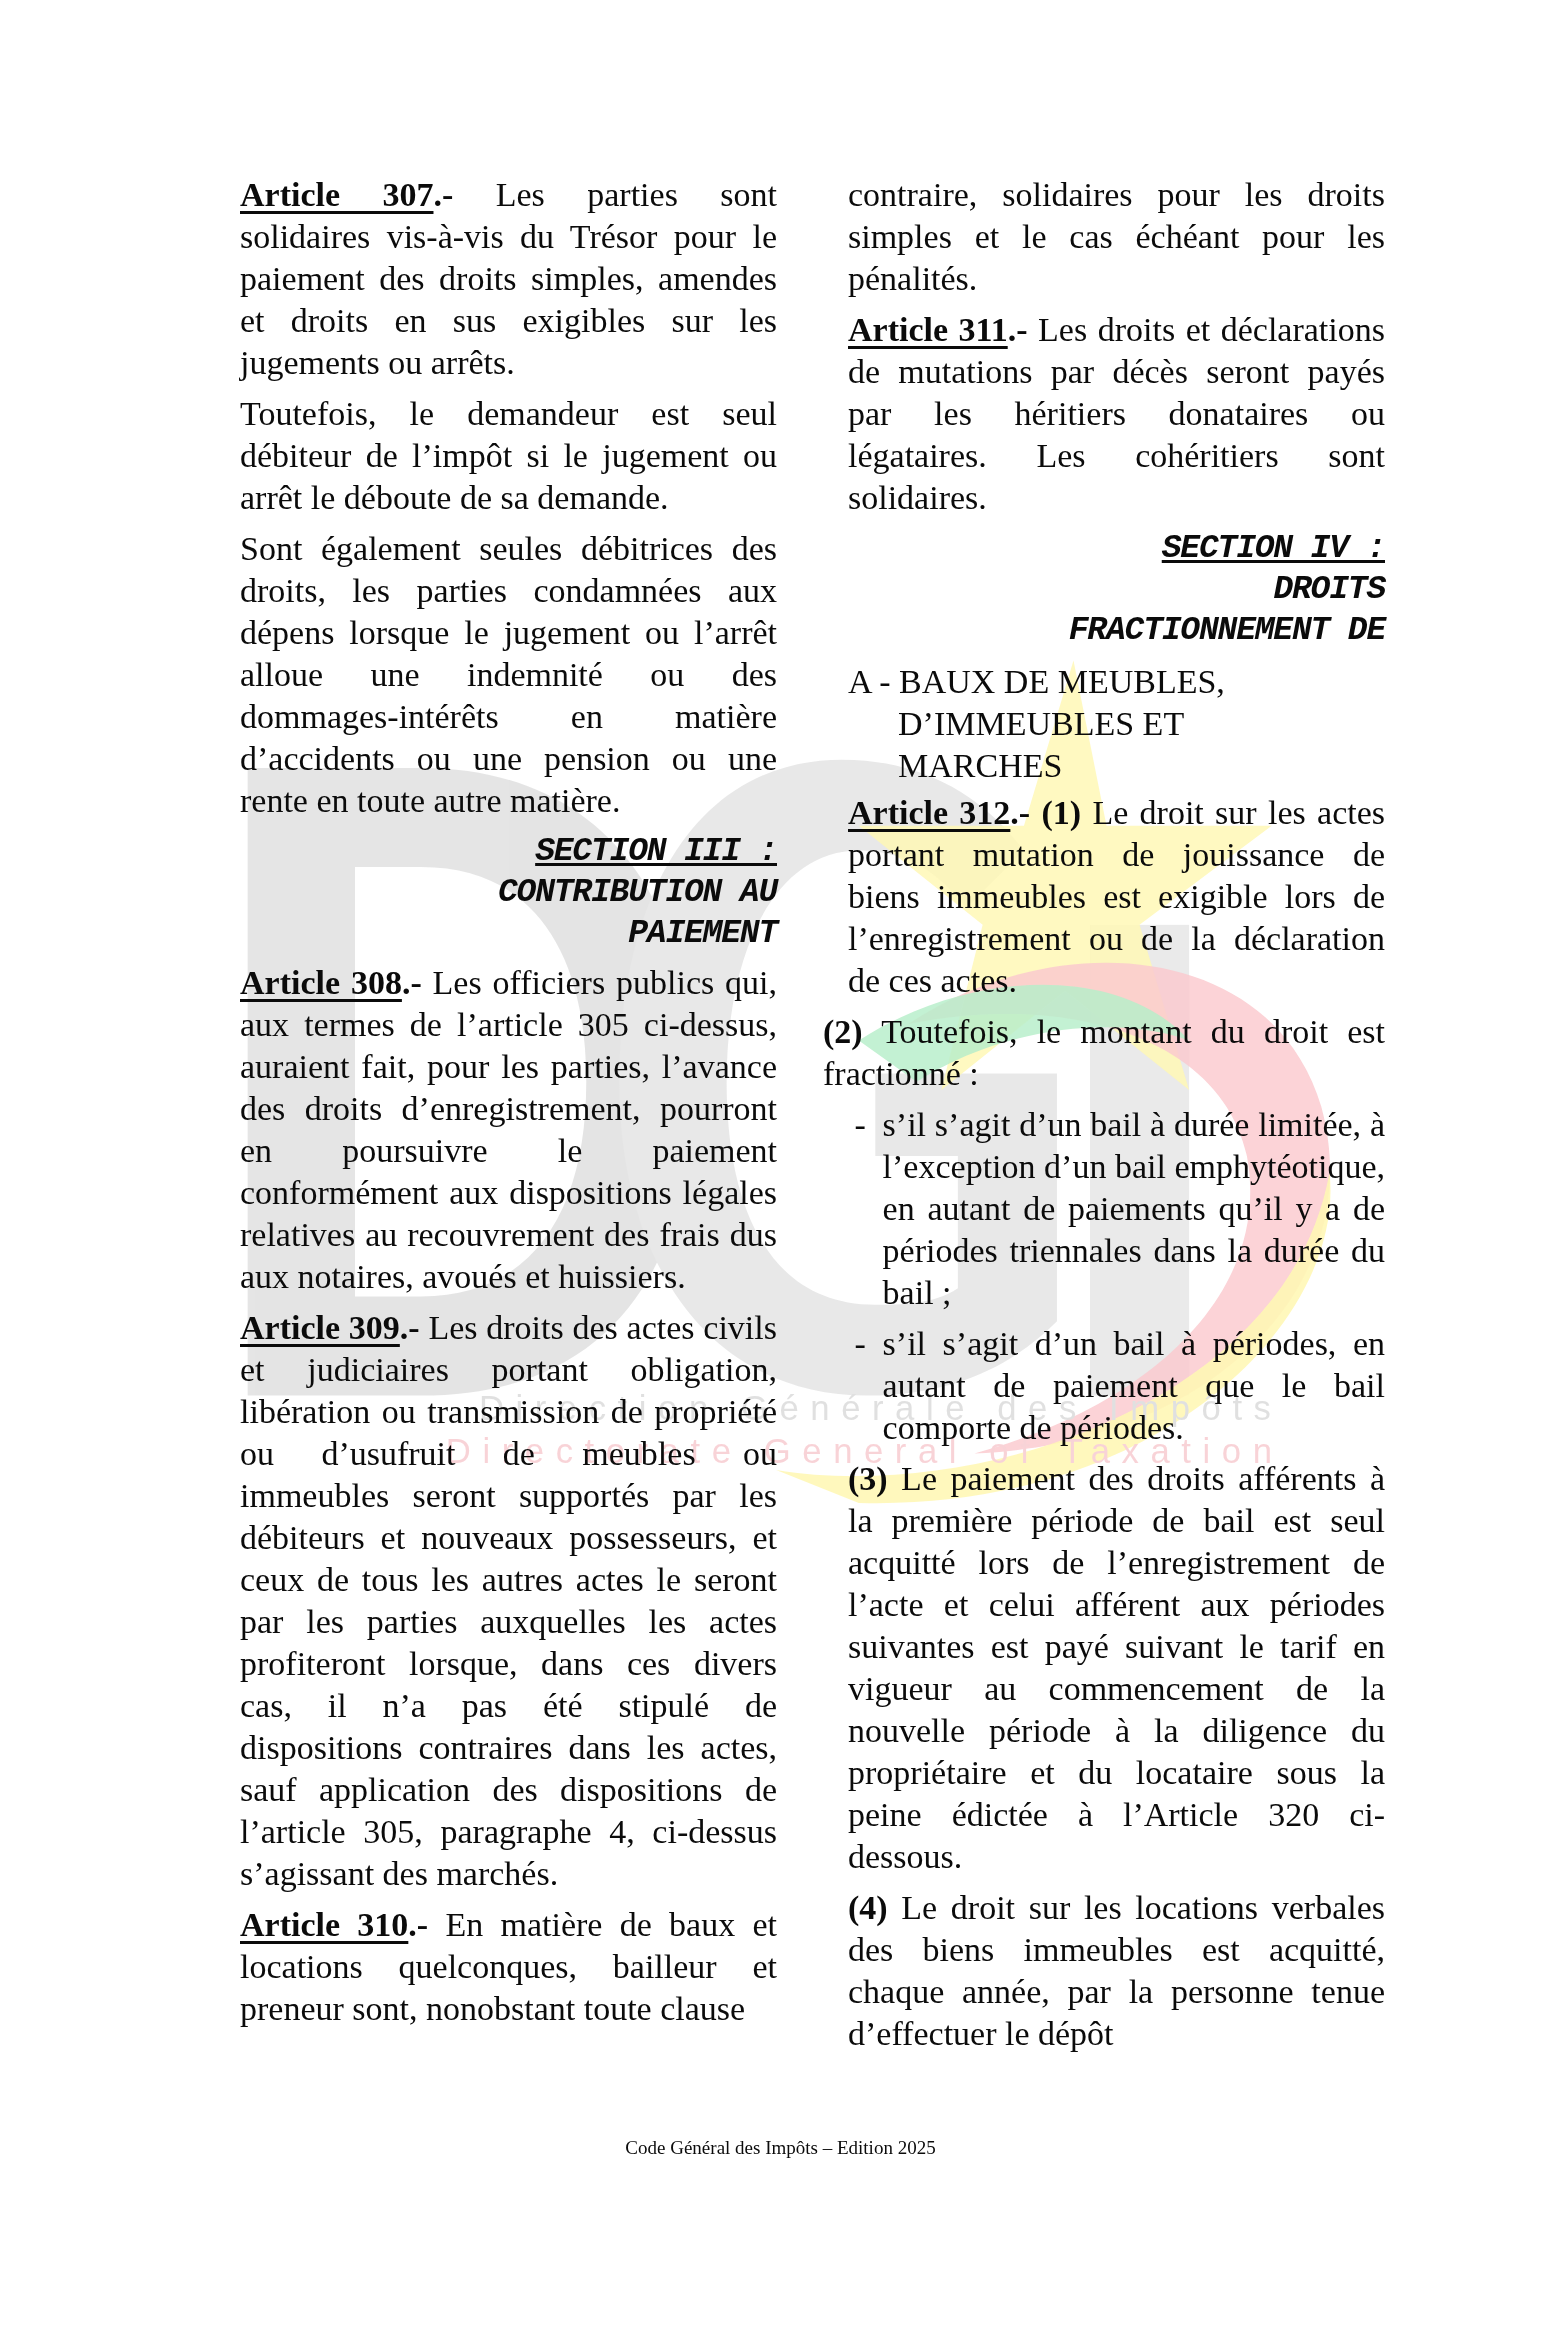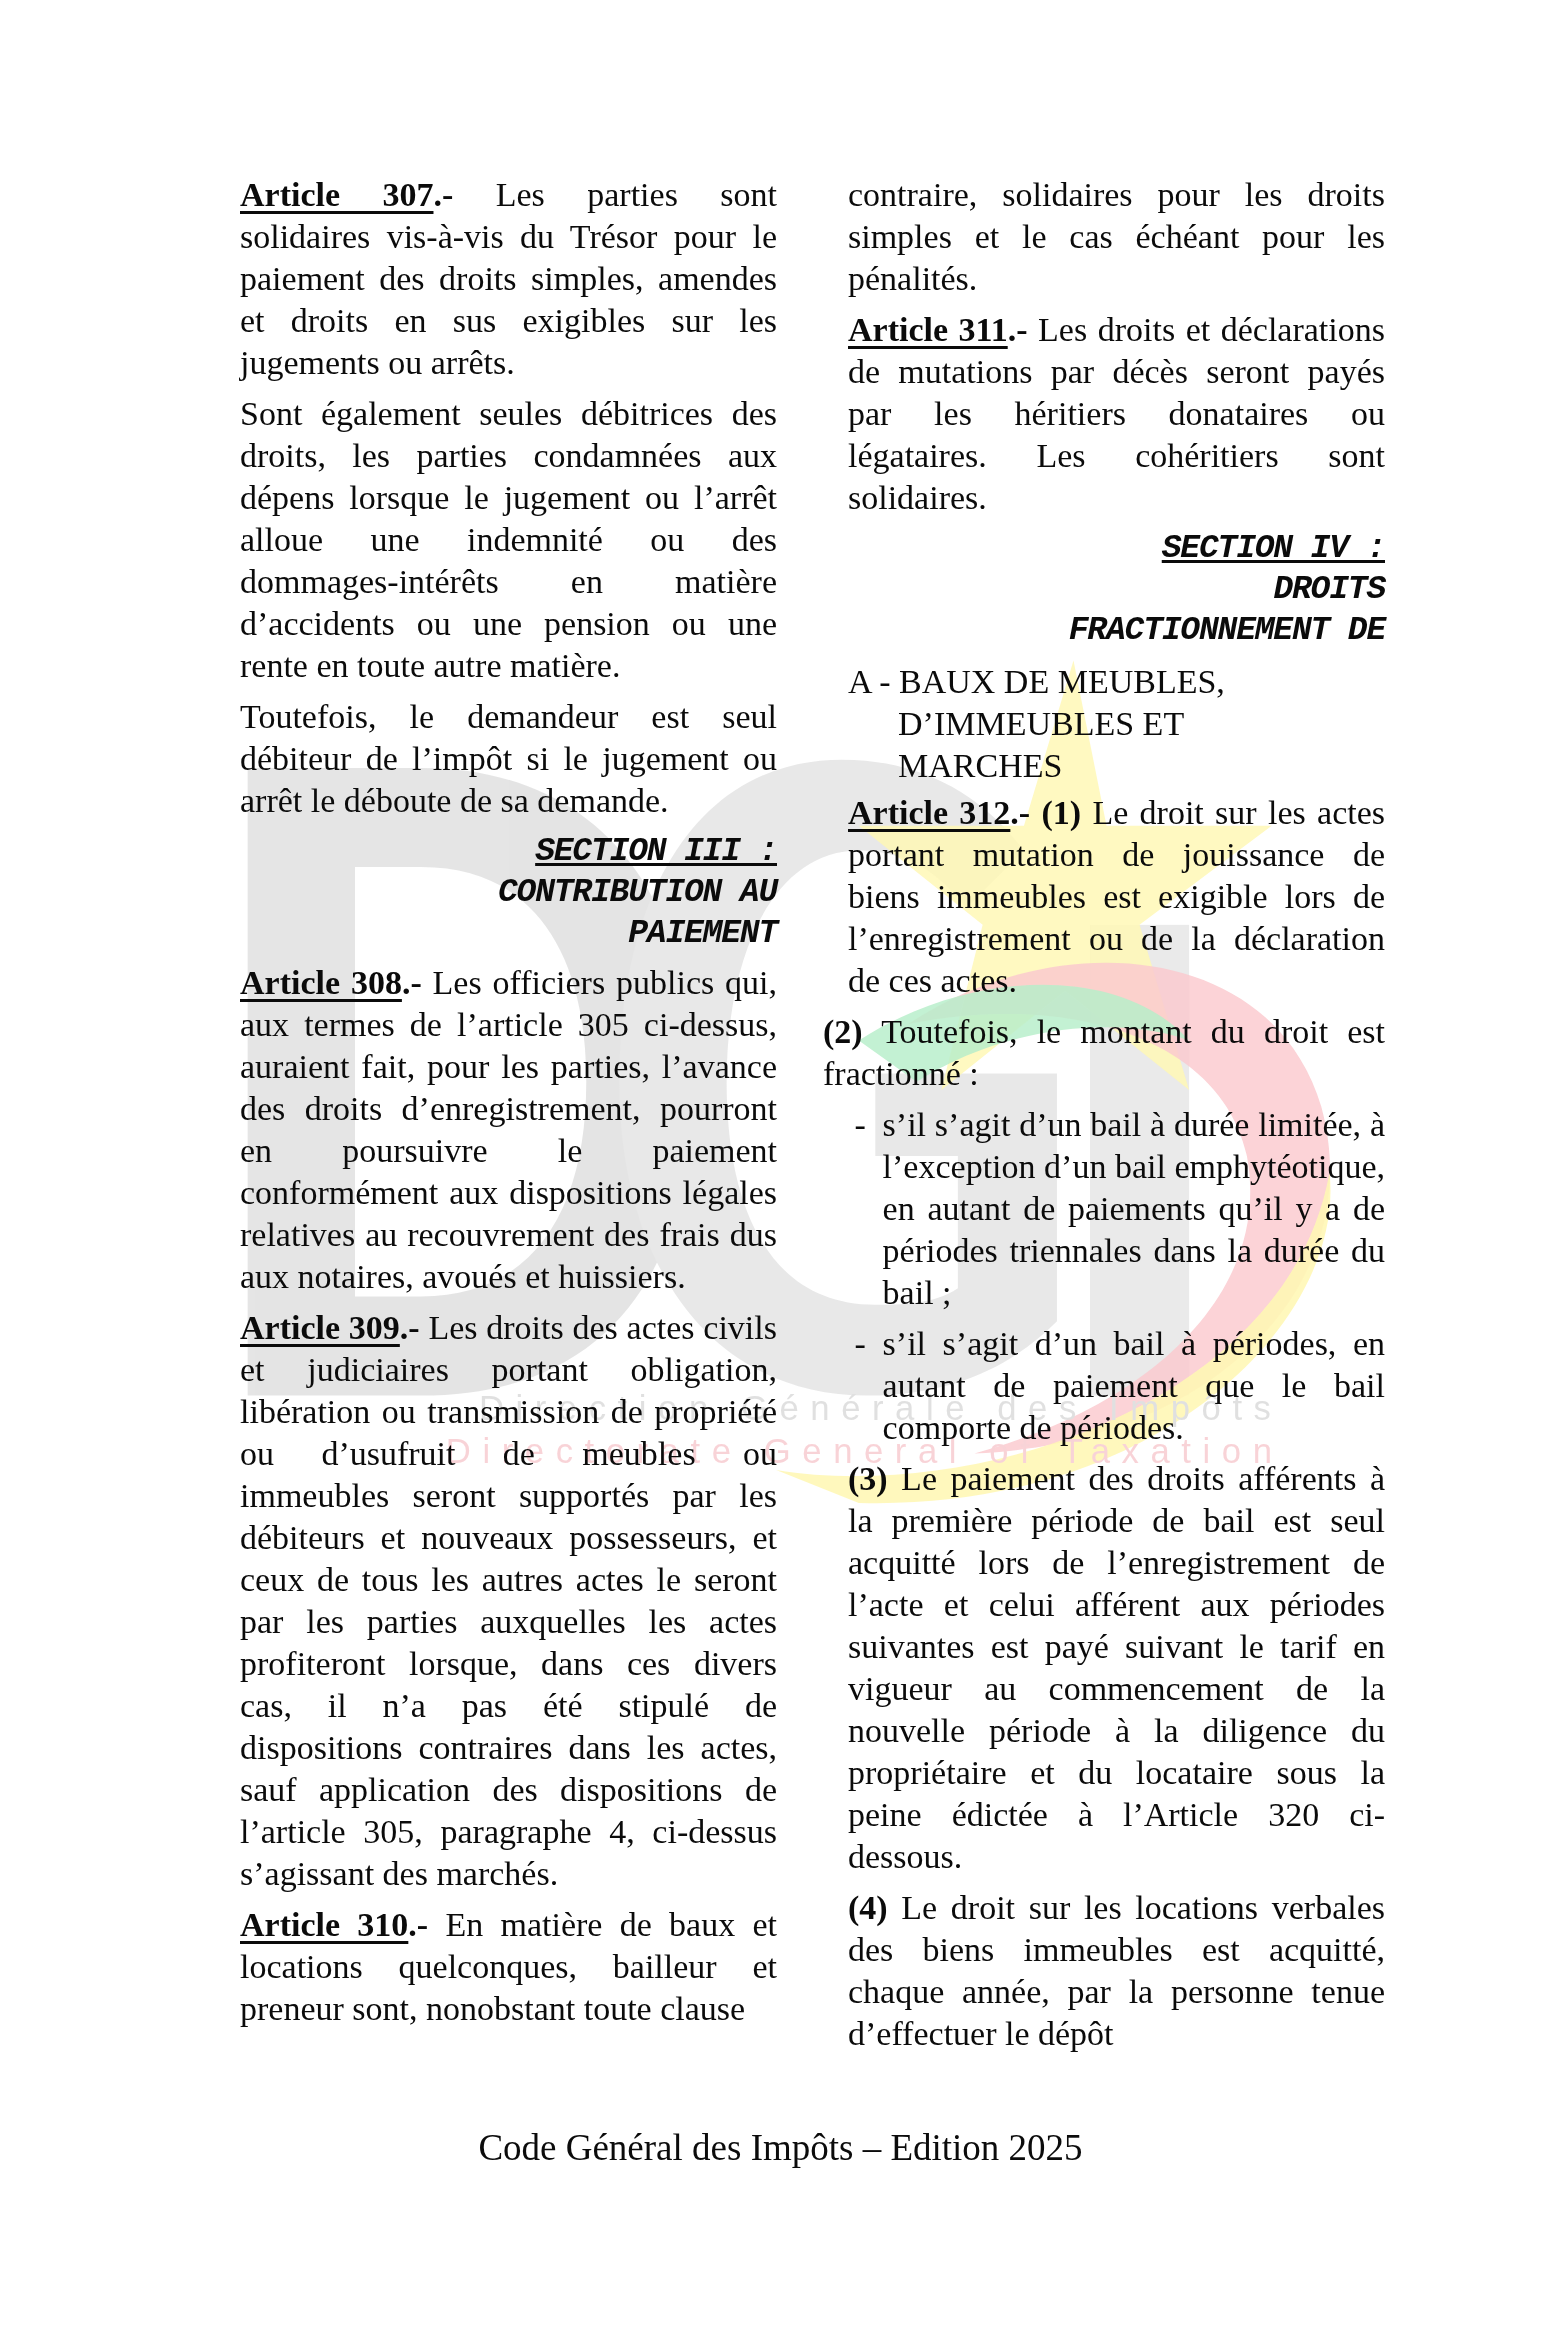--- a/index.html
+++ b/index.html
@@ -28,21 +28,21 @@
   .subhead .line { display: block; }
   .subhead .indent { padding-left: 50px; }
 
   .para-num { font-weight: bold; }
   .out-left { margin-left: -25px; }
 
   .bullet { display: flex; margin: 0 0 9px 6.6px; }
   .bullet .dash { width: 28px; flex: none; }
   .bullet .txt { flex: 1; text-align: justify; }
 
-  .footer { position: absolute; left: 0; width: 1561px; top: 2130px; text-align: center; font-size: 37px; line-height: 35px; }
+  .footer { position: absolute; left: 0; width: 1561px; top: 2130px; text-align: center; font-size: 19px; line-height: 35px; }
 </style>
 </head>
 <body>
 
 <div class="page">
 
   <svg class="watermark" viewBox="0 0 1460 1200" xmlns="http://www.w3.org/2000/svg">
     <g opacity="0.55">
 
       <path d="M20 230 L20 990 L230 990 C470 990 560 820 560 610 C560 390 450 230 230 230 Z M150 350 L230 350 C370 350 430 460 430 610 C430 760 370 870 230 870 L150 870 Z" fill="#cfcfcf"></path>
@@ -58,22 +58,22 @@
       <text x="300" y="1020" font-family="Liberation Sans, sans-serif" font-size="42" fill="#c8c8c8" letter-spacing="14">Direction Générale des Impôts</text>
       <text x="260" y="1072" font-family="Liberation Sans, sans-serif" font-size="42" fill="#f4b0b8" letter-spacing="14">Directorate General of Taxation</text>
     </g>
   </svg>
 
   <div class="col left">
 
     <p>
       <span class="art-label"><u>Article 307</u></span><span class="art-dash">.-</span><span> Les parties sont solidaires vis-à-vis du Trésor pour le paiement des droits simples, amendes et droits en sus exigibles sur les jugements ou arrêts.</span>
     </p>
+    <p>Toutefois, le demandeur est seul débiteur de l’impôt si le jugement ou arrêt le déboute de sa demande.</p>
     <p>Sont également seules débitrices des droits, les parties condamnées aux dépens lorsque le jugement ou l’arrêt alloue une indemnité ou des dommages-intérêts en matière d’accidents ou une pension ou une rente en toute autre matière.</p>
-    <p>Toutefois, le demandeur est seul débiteur de l’impôt si le jugement ou arrêt le déboute de sa demande.</p>
 
     <div class="section">
       <span class="sec-title">SECTION III :</span>
       <span>CONTRIBUTION AU</span>
       <span>PAIEMENT</span>
     </div>
 
     <p>
       <span class="art-label"><u>Article 308</u></span><span class="art-dash">.-</span><span> Les officiers publics qui, aux termes de l’article 305 ci-dessus, auraient fait, pour les parties, l’avance des droits d’enregistrement, pourront en poursuivre le paiement conformément aux dispositions légales relatives au recouvrement des frais dus aux notaires, avoués et huissiers.</span>
     </p>

